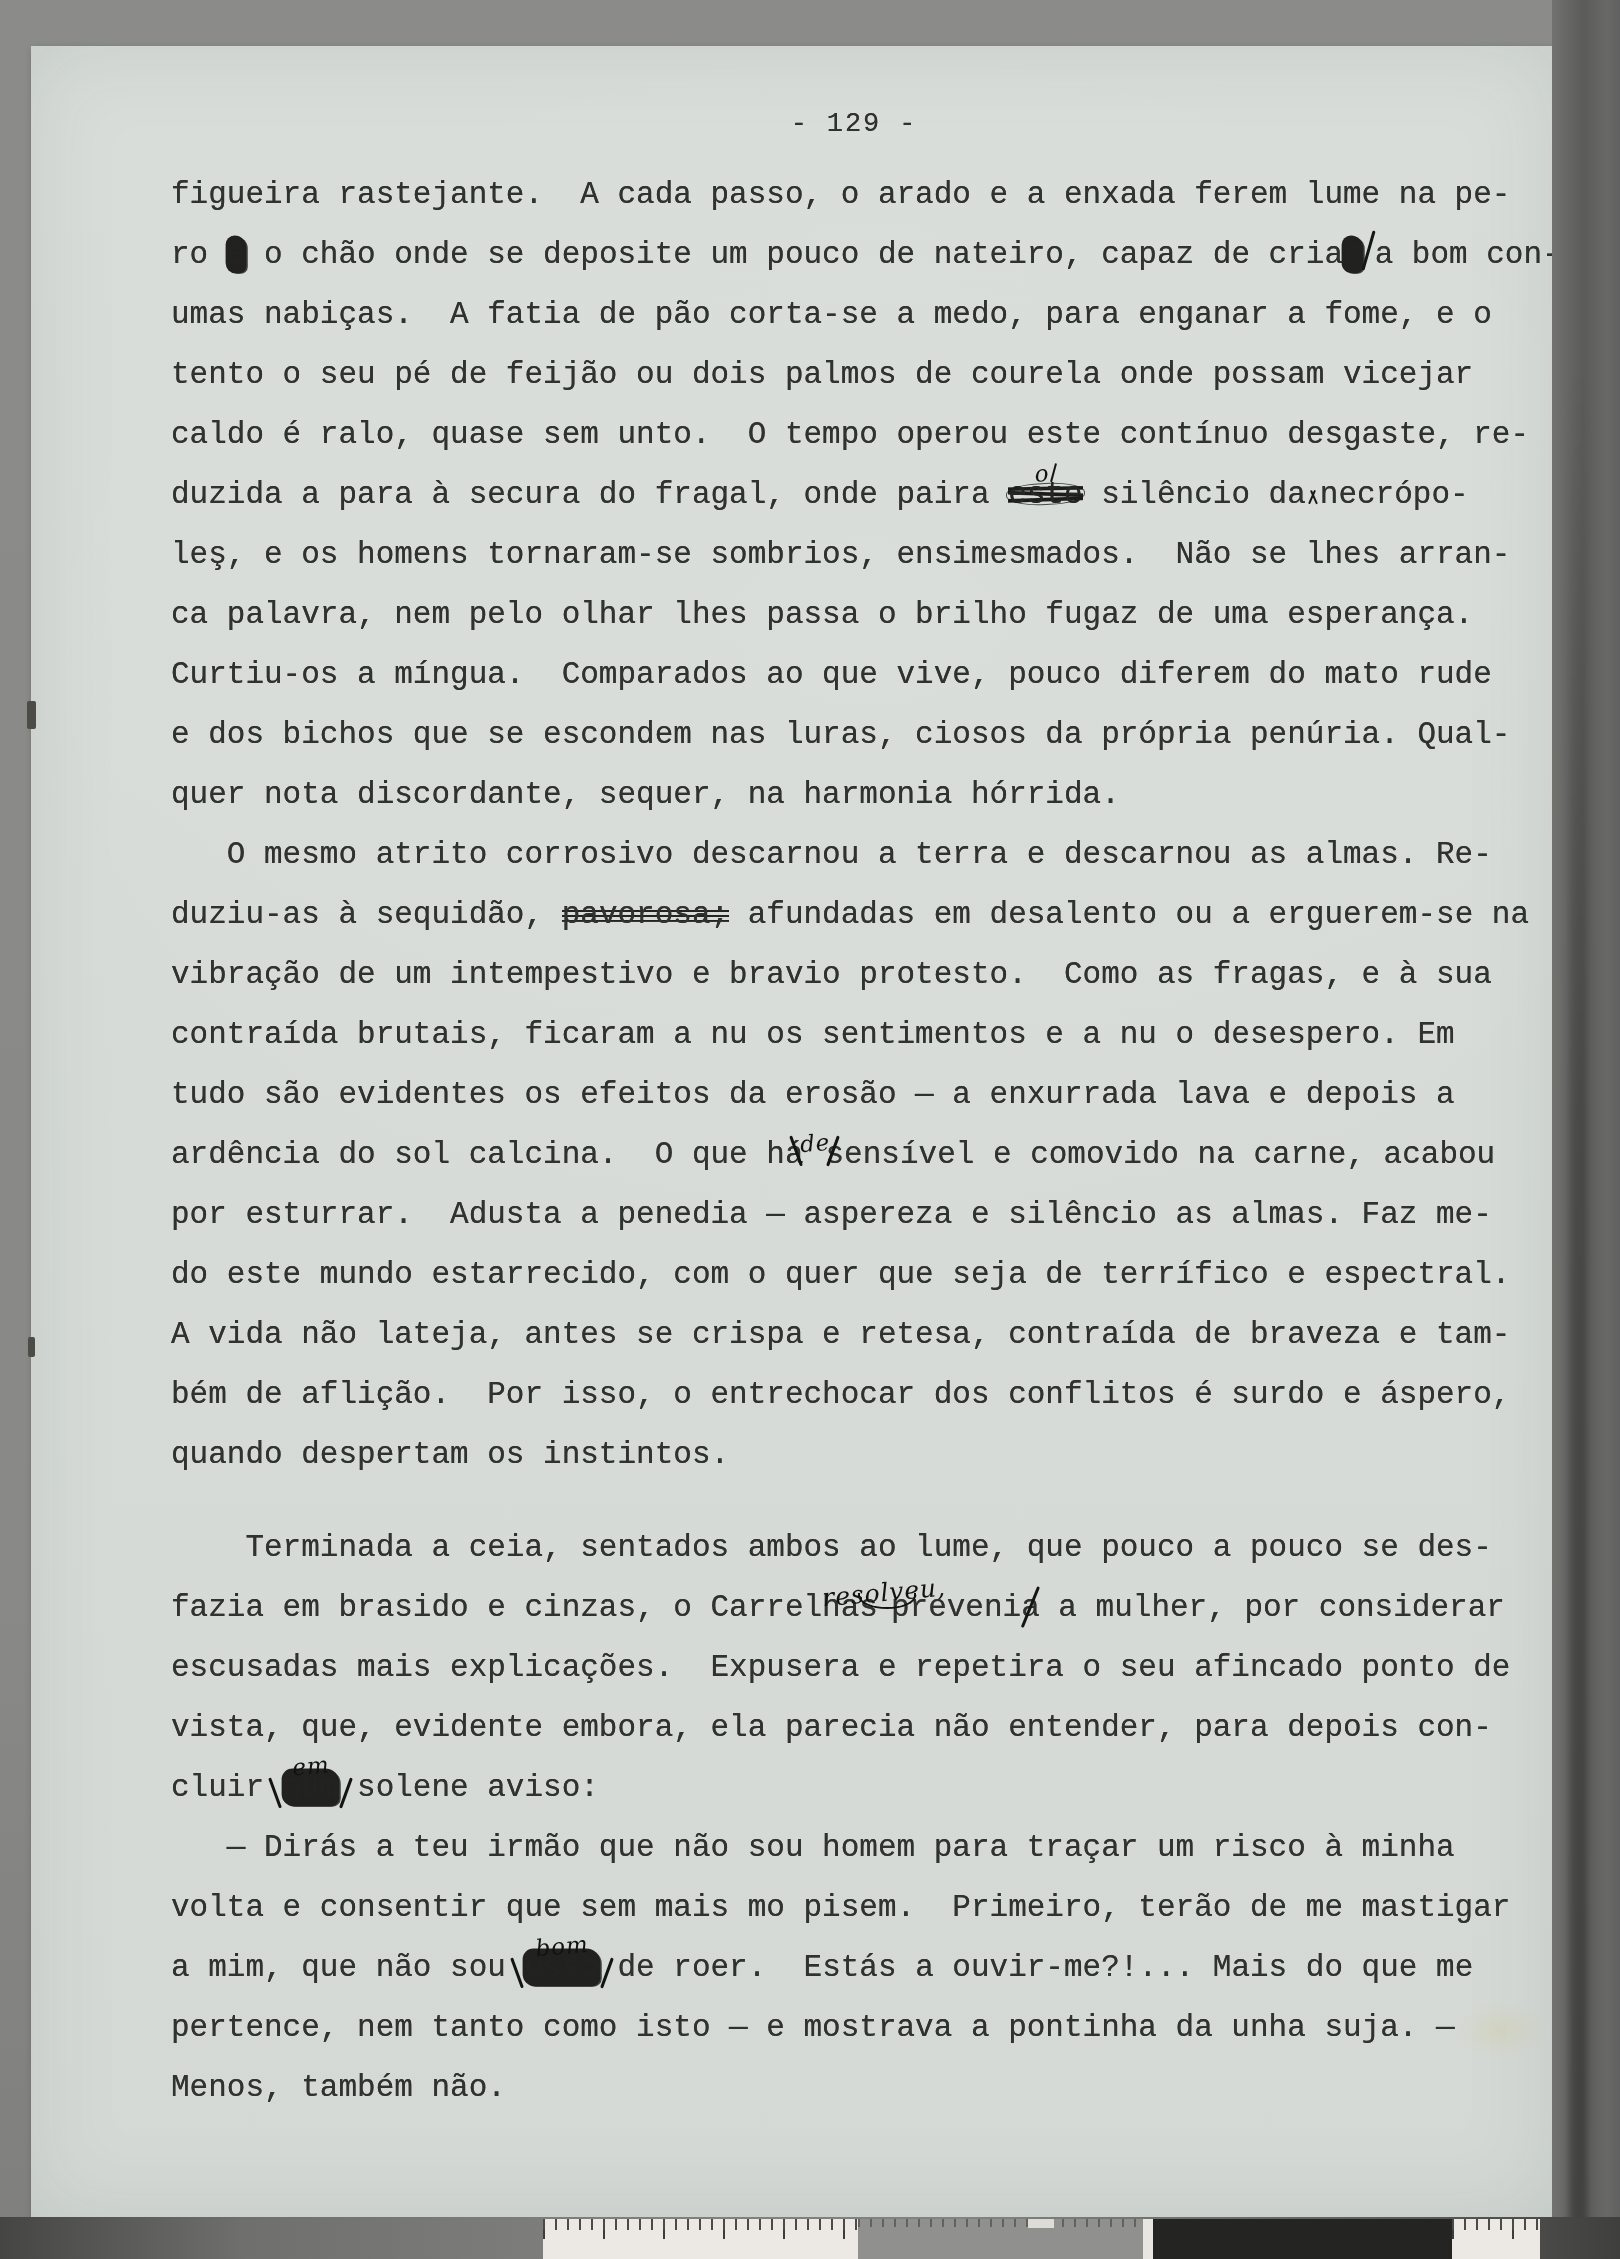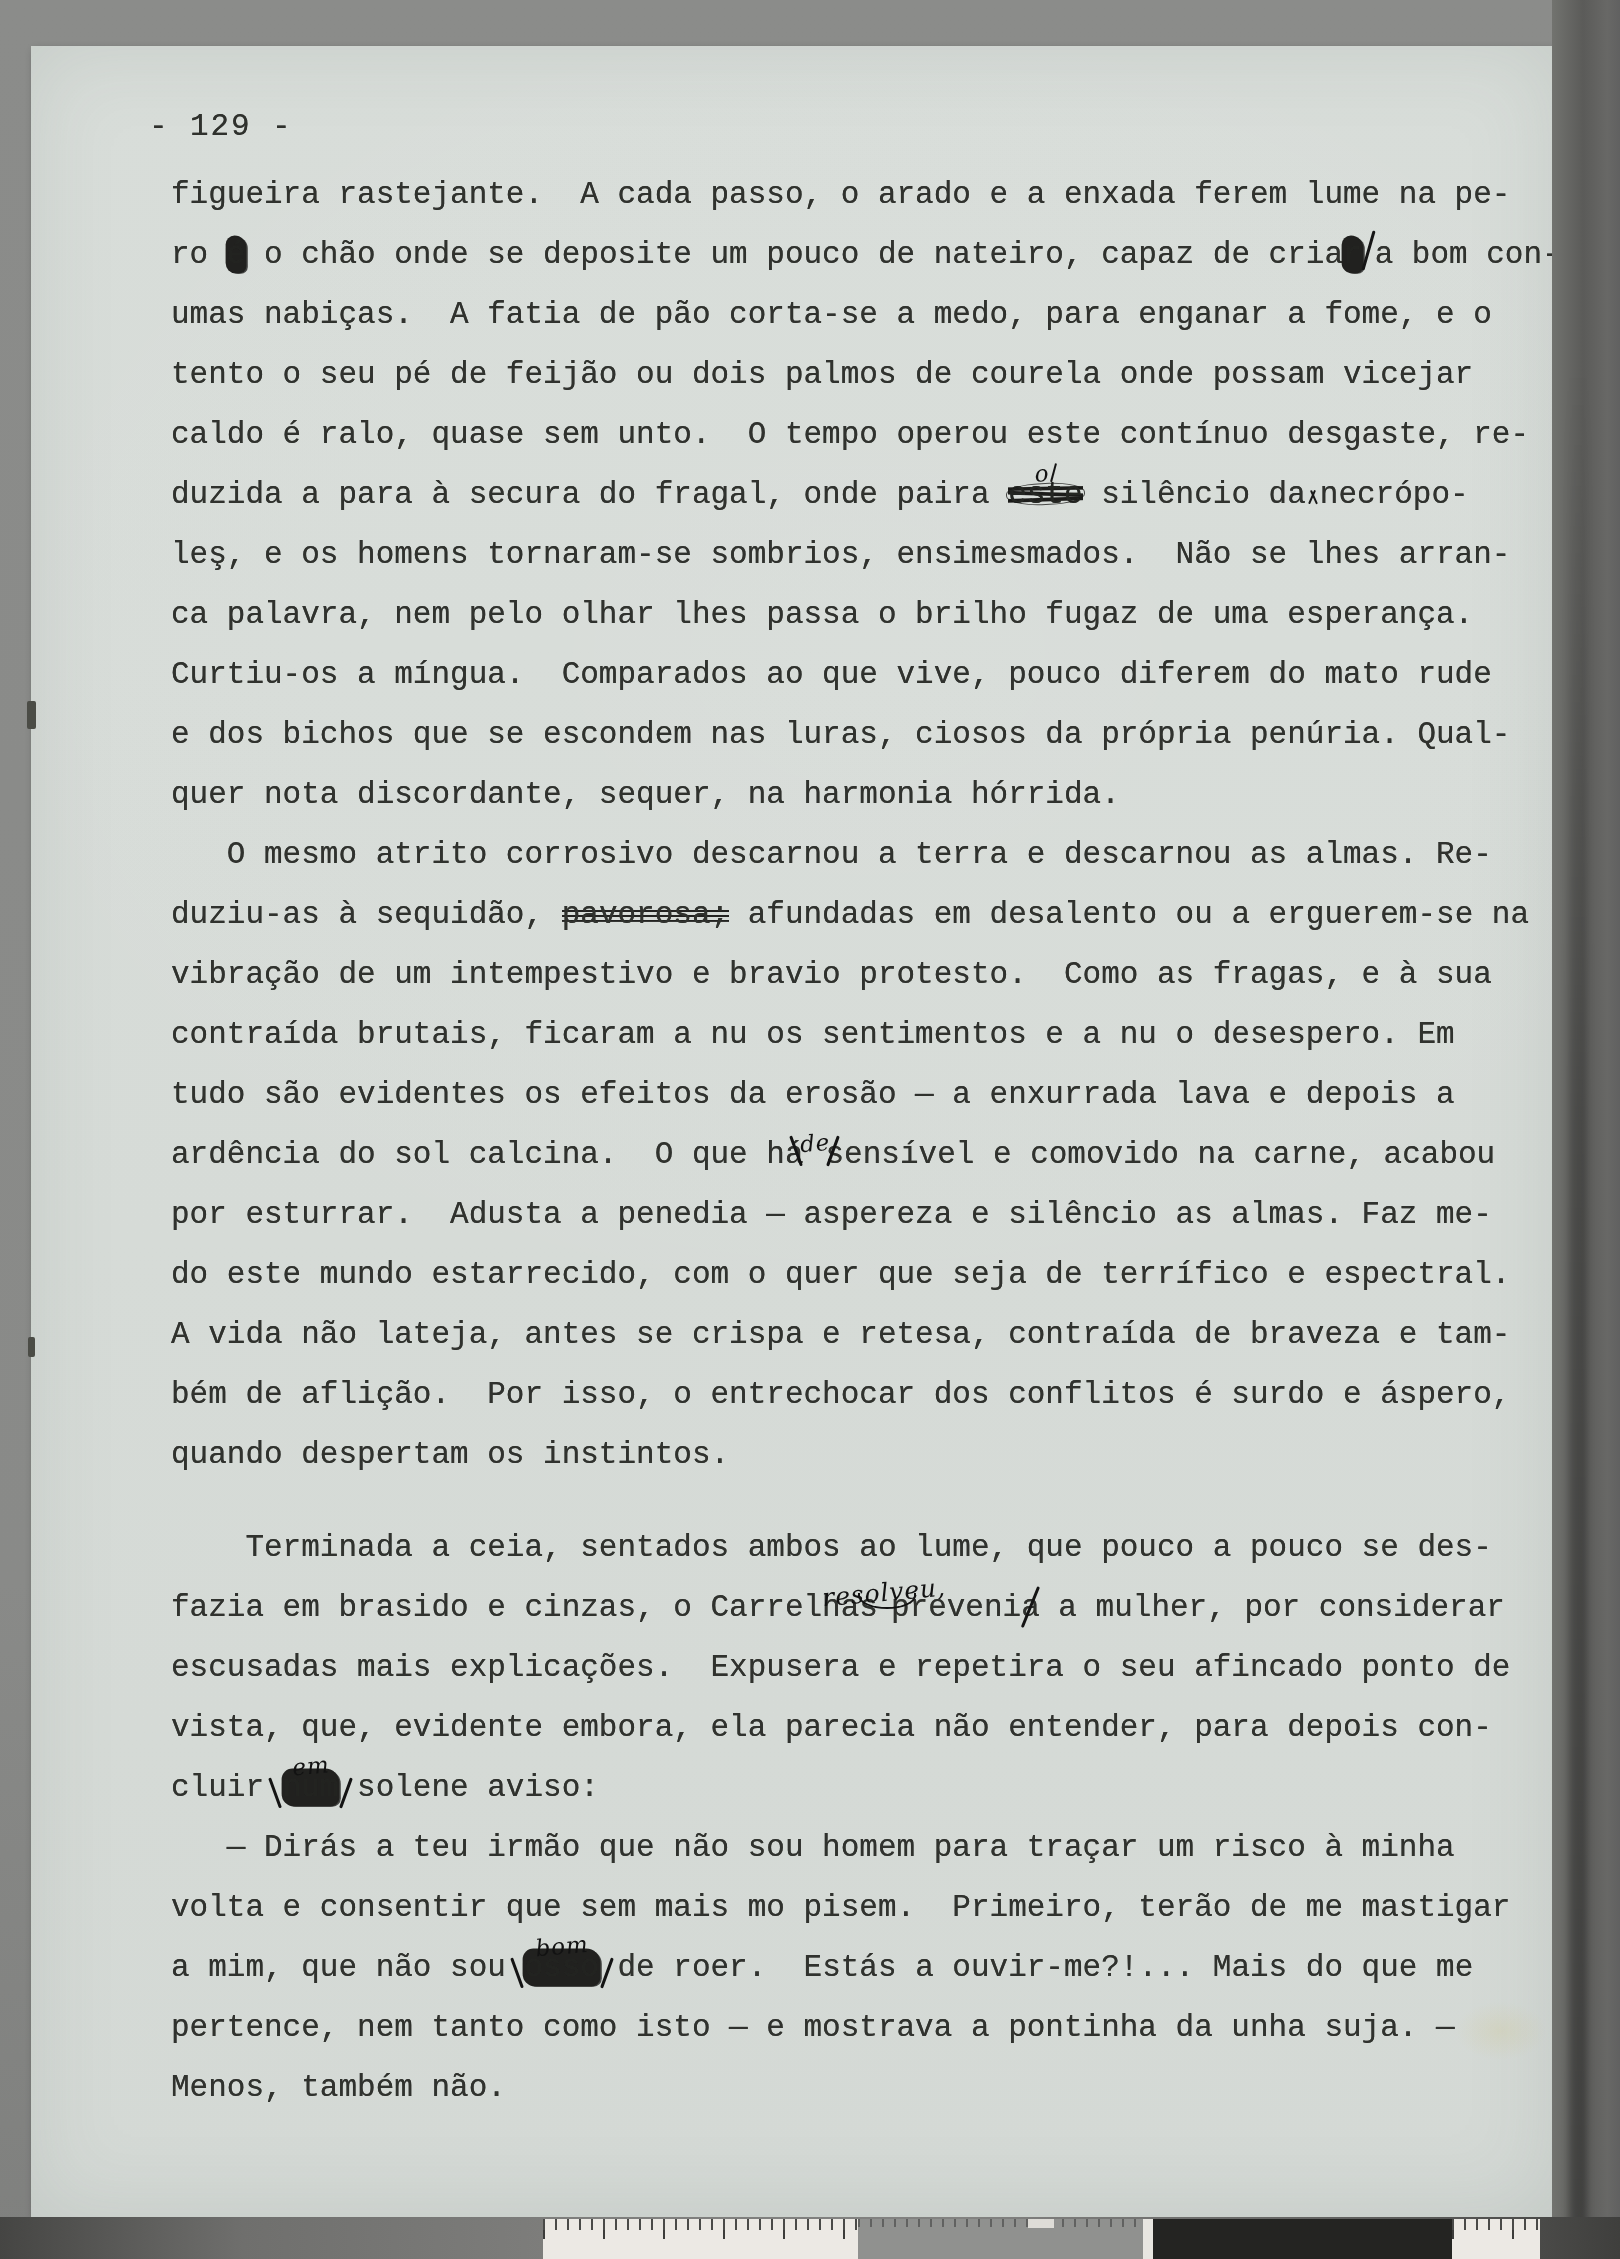--- a/index.html
+++ b/index.html
@@ -12,22 +12,22 @@
   
   .page{
     position:absolute;left:31px;top:46px;width:1521px;height:2171px;
     background:
       radial-gradient(65px 42px at 1470px 1985px, rgba(205,185,95,0.16), transparent 70%),
       radial-gradient(1113px 835px at 55% 28%, rgba(255,255,255,0.05), transparent),
       linear-gradient(180deg,#d8ddd9 0%,#d6dbd7 55%,#d4d9d5 100%);
     box-shadow: 2.8px 3.7px 8.3px rgba(0,0,0,0.38), inset 0 0 83px rgba(115,125,120,0.18);
   }
   .page-number{
-    position:absolute;top:63px;left:118px;width:1382px;text-align:left;
-    font-size:31px;color:#2f312d;letter-spacing:1.9px;
+    position:absolute;top:63px;left:132px;width:1382px;text-align:center;
+    font-size:27px;color:#2f312d;letter-spacing:1.9px;
     text-shadow:0 0 0.5px rgba(47,49,45,0.85);
   }
   .text-block{
     position:absolute;left:118px;top:119px;width:1391px;
     font-size:31px;color:#30322e;
     text-shadow:0 0 0.5px rgba(48,50,46,0.85);
     margin-left:22px;
   }
   .line{white-space:pre;height:60px;line-height:60px;}
   .para-gap{margin-top:33px;font-family:Liberation Mono, monospace;}

